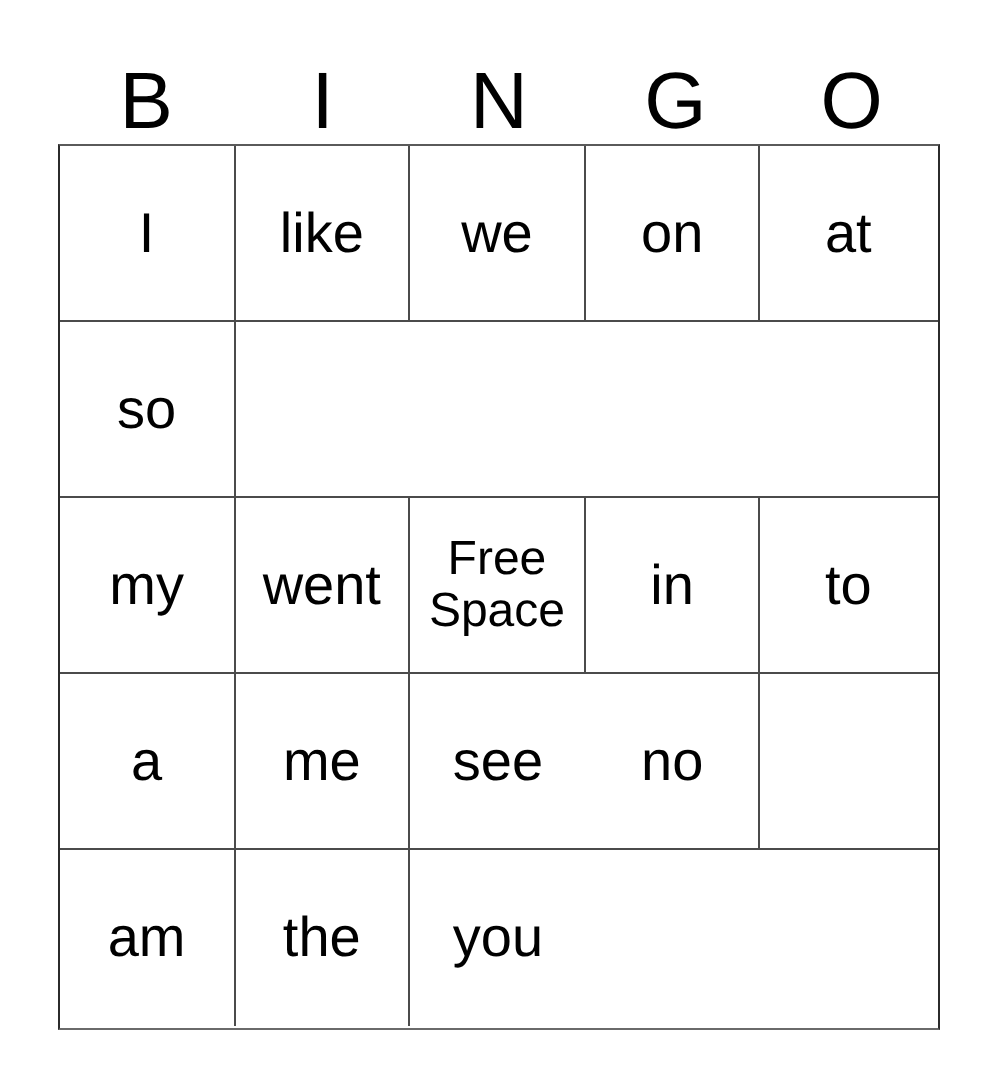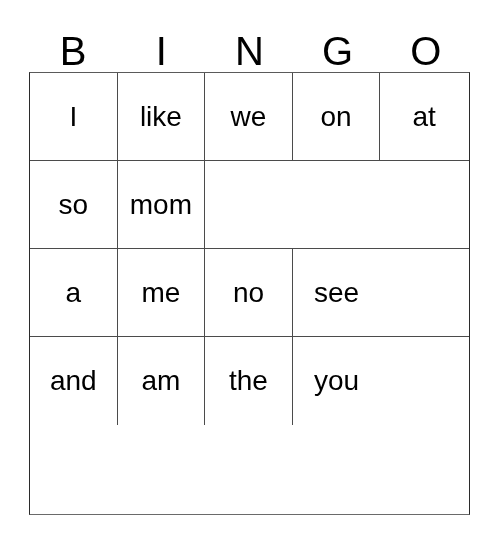--- a/index.html
+++ b/index.html
@@ -123,45 +123,56 @@
         </div>
       <div class="cell">
           <span class="cell-text">at</span>
         </div>
     </div>
 
     <div class="grid-row with-sep">
       <div class="cell sep">
           <span class="cell-text">so</span>
         </div>
+    </div>
+
+    <div class="grid-row with-sep">
       <div class="cell sep">
-          <span class="cell-text">mom</span>
+          <span class="cell-text">my</span>
+        </div>
+      <div class="cell sep">
+          <span class="cell-text">went</span>
+        </div>
+      <div class="cell sep free">
+          <span class="cell-text">Free Space</span>
+        </div>
+      <div class="cell sep">
+          <span class="cell-text">in</span>
+        </div>
+      <div class="cell">
+          <span class="cell-text">to</span>
         </div>
     </div>
-
 
     <div class="grid-row with-sep">
       <div class="cell sep">
           <span class="cell-text">a</span>
         </div>
       <div class="cell sep">
           <span class="cell-text">me</span>
         </div>
+      <div class="cell">
+          <span class="cell-text">see</span>
+        </div>
       <div class="cell sep">
           <span class="cell-text">no</span>
-        </div>
-      <div class="cell">
-          <span class="cell-text">see</span>
         </div>
     </div>
 
     <div class="grid-row">
-      <div class="cell sep">
-          <span class="cell-text">and</span>
-        </div>
       <div class="cell sep">
           <span class="cell-text">am</span>
         </div>
       <div class="cell sep">
           <span class="cell-text">the</span>
         </div>
       <div class="cell">
           <span class="cell-text">you</span>
         </div>
     </div>

